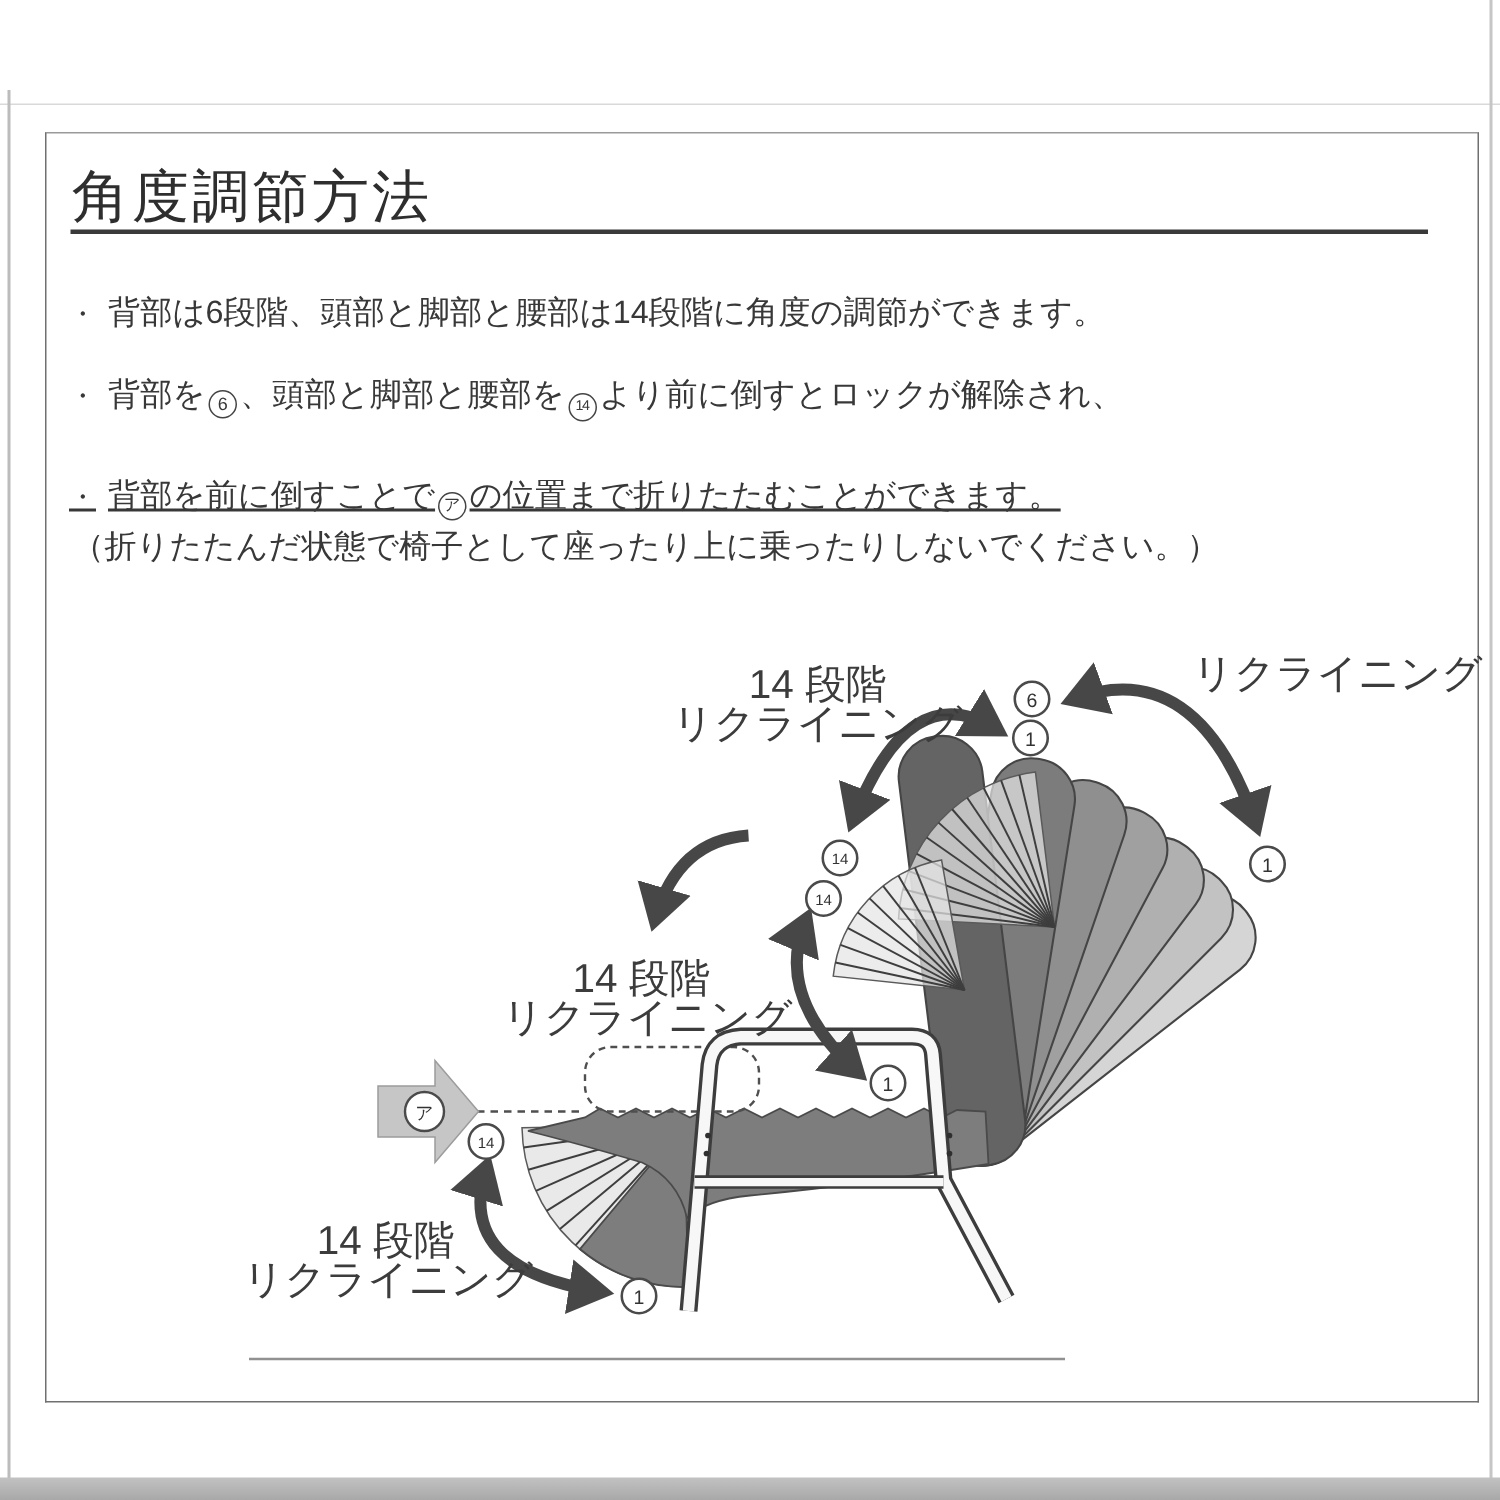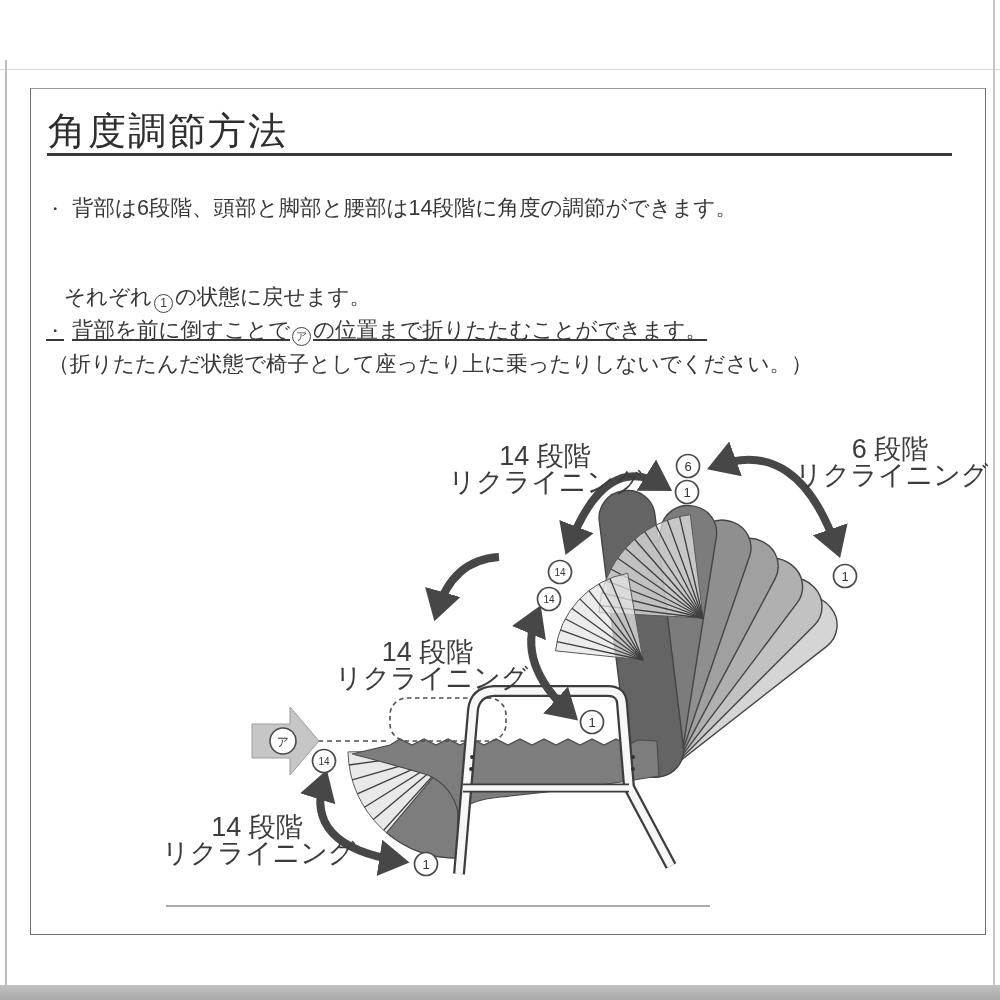--- a/index.html
+++ b/index.html
@@ -37,21 +37,21 @@
   <div class="scan-left"></div>
   <div class="scan-right"></div>
   <div class="scan-bottom"></div>
   <div class="page-border"></div>
 
   <div class="title">角度調節方法</div>
   <div class="title-underline"></div>
 
   <div id="bullets">
       <div class="tline" style="top: 193px; left: 46px;"><span class="bmark">・</span>背部は6段階、頭部と脚部と腰部は14段階に角度の調節ができます。</div>
-      <div class="tline" style="top: 282px; left: 64px;">それぞれ<span class="circ">1</span>の状態に戻せます。</div>
+      <div class="tline" style="top: 248px; left: 46px;"><span class="bmark">・</span>背部を<span class="circ">6</span>、頭部と脚部と腰部を<span class="circ wide">14</span>より前に倒すとロックが解除され、</div>
       <div class="tline" style="top: 315px; left: 46px; text-decoration: underline;"><span class="bmark">・</span>背部を前に倒すことで<span class="circ kana">ア</span>の位置まで折りたたむことができます。</div>
       <div class="tline" style="top: 349px; left: 48px;">（折りたたんだ状態で椅子として座ったり上に乗ったりしないでください。）</div>
     </div>
 
   <svg class="diagram-svg" viewBox="0 0 1000 1000">
     <defs>
       <marker id="ah" markerUnits="strokeWidth" markerWidth="4" markerHeight="5.2" refX="2.6" refY="2.6" orient="auto-start-reverse">
         <path d="M0,0.3 L3.8,2.6 L0,4.9 Z" fill="#474747"></path>
       </marker>
     </defs>
@@ -194,21 +194,20 @@
           <text x="426" y="869" text-anchor="middle">1</text>
         </g>
     </g>
   </svg>
 
   <div class="dlabel" style="left:445px;top:443px;width:200px;">
     <div>14 段階</div>
     <div>リクライニング</div>
   </div>
   <div class="dlabel" style="left:795px;top:436px;width:190px;">
-    <div>6 段階</div>
     <div>リクライニング</div>
   </div>
   <div class="dlabel" style="left:335px;top:639px;width:185px;">
     <div>14 段階</div>
     <div>リクライニング</div>
   </div>
   <div class="dlabel" style="left:162px;top:814px;width:190px;">
     <div>14 段階</div>
     <div>リクライニング</div>
   </div>

